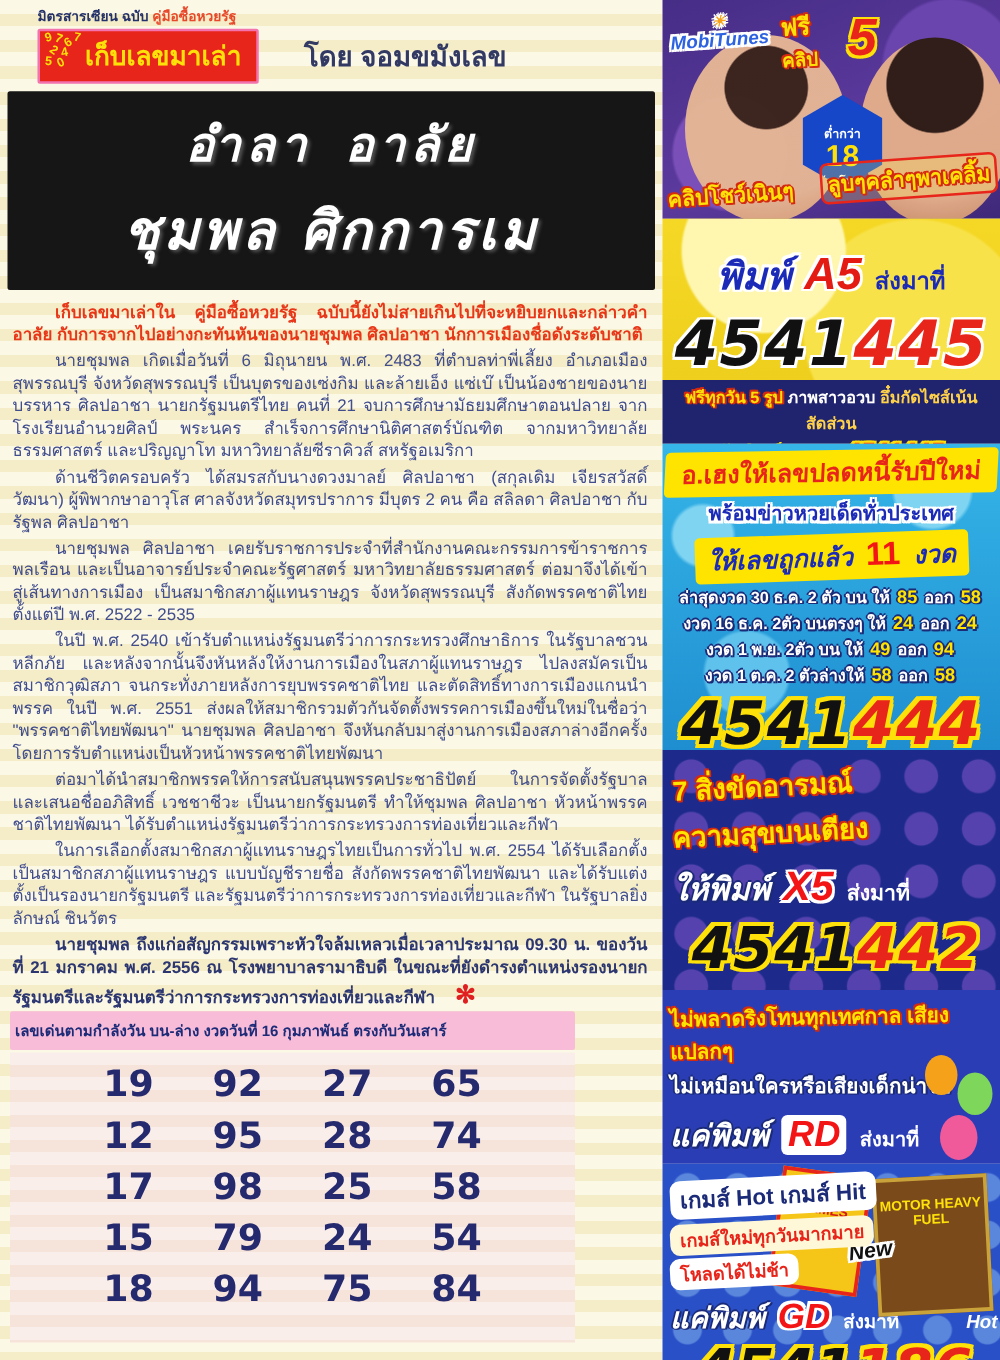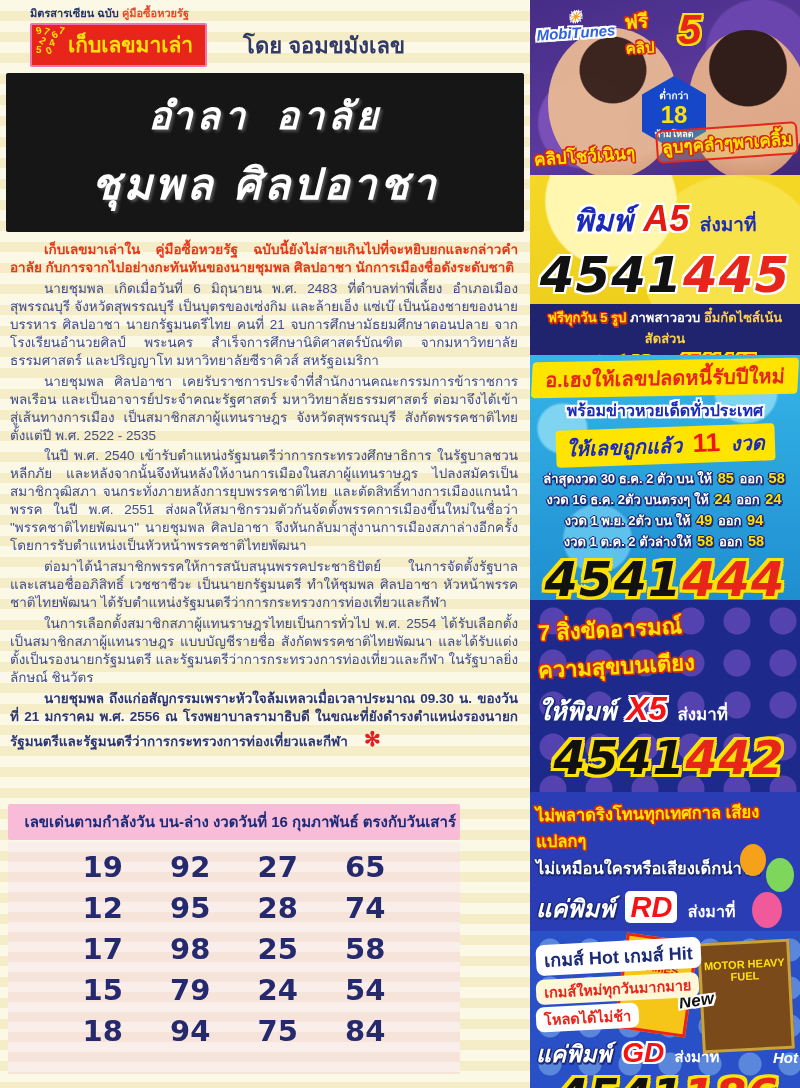--- a/index.html
+++ b/index.html
@@ -31,22 +31,22 @@
     text-align:center;padding:12px 0 14px 0;color:#ffffff;
     font-family:"DejaVu Serif",serif;font-style:italic;font-weight:bold;}
   .title-banner .t1{font-size:38px;letter-spacing:4px;text-shadow:2px 2px 3px #555;font-family:Liberation Mono, monospace;}
   .title-banner .t2{font-size:43px;letter-spacing:3px;margin-top:4px;text-shadow:2px 2px 3px #555;}
   .article{flex:1;overflow:hidden;padding:9px 12px 0 10px;font-size:13.5px;line-height:1.33;}
   .article p{margin:0 0 3px 0;text-indent:34px;color:#414d8c;text-align:justify;}
   .article p.lead{color:#e83618;font-weight:bold;}
   .article p.last{color:#2c3670;font-weight:bold;}
   .endmark{color:#e02020;font-size:20px;margin-left:16px;font-weight:bold;text-indent:0;display:inline-block;}
   .lucky{margin:2px 70px 14px 8px;}
-  .lucky-head{background:#f8bcd8;color:#1b2b78;font-weight:800;font-size:15px;
-    text-align:right;padding:6px 4px;border-radius:2px;}
+  .lucky-head{background:#f8bcd8;color:#1b2b78;font-weight:800;font-size:12px;
+    text-align:left;padding:6px 4px;border-radius:2px;}
   .lucky-body{background:repeating-linear-gradient(180deg,#f9eeea 0px,#f9eeea 10px,#f6e3da 10px,#f6e3da 20px);
     padding:8px 0 26px 0;margin-top:2px;}
   .lucky-grid{display:grid;grid-template-columns:repeat(4,1fr);row-gap:7px;width:350px;margin:0 auto;
     font-size:29px;font-weight:800;color:#252a6e;text-align:center;font-family:"DejaVu Sans",sans-serif;}
 
   
   .right{width:270px;height:1088px;display:flex;flex-direction:column;}
   .ad{position:relative;overflow:hidden;}
 
   
@@ -69,21 +69,21 @@
   .ph1{left:18px;top:28px;width:130px;height:150px;background:radial-gradient(circle at 50% 28%,#3a2418 0 26%,#e8b894 27% 70%,#d89a6e 100%);opacity:.95;}
   .ph2{right:-8px;top:30px;width:120px;height:150px;background:radial-gradient(circle at 50% 25%,#2e1c12 0 30%,#e6b08a 31% 72%,#c88860 100%);opacity:.95;}
   .mobi-logo{position:absolute;left:6px;top:10px;color:#2d62e0;font-weight:900;font-style:italic;font-size:15px;transform:rotate(-4deg);}
   .mobi-sun{color:#f5a21a;font-size:12px;display:block;text-align:center;}
   .free-tag{position:absolute;left:95px;top:6px;transform:rotate(-3deg);}
   .free-word{color:#ffe10a;font-weight:900;font-size:19px;display:inline-block;}
   .clip-word{color:#ffe10a;font-weight:900;font-size:15px;display:block;}
   .clip-count{position:absolute;left:148px;top:6px;color:#e8251a;font-size:42px;font-weight:900;font-style:italic;}
   .age-tag{position:absolute;left:112px;top:76px;width:64px;height:74px;background:#1547c8;
     clip-path:polygon(50% 0,100% 25%,100% 75%,50% 100%,0 75%,0 25%);text-align:center;color:#fff;}
-  .age-top{font-size:10px;margin-top:12px;font-weight:bold;}
+  .age-top{font-size:10px;margin-top:23px;font-weight:bold;}
   .age-num{font-size:24px;font-weight:900;color:#ffe10a;line-height:1;}
   .age-bottom{font-size:9px;font-weight:bold;}
   .cap-left{position:absolute;left:4px;bottom:6px;color:#ffe10a;font-weight:900;font-size:17px;transform:rotate(-4deg);}
   .cap-right{position:absolute;right:2px;bottom:16px;color:#ffe10a;font-weight:900;font-size:17px;transform:rotate(-4deg);
     border:2px solid #e8251a;border-radius:6px;padding:1px 4px;background:rgba(255,240,80,.25);}
 
   
   .ad-a5{height:130px;background:radial-gradient(circle at 30% 20%,#fff7b0 0 30%,transparent 31%),
     radial-gradient(circle at 75% 70%,#f8e24a 0 40%,transparent 41%),
     linear-gradient(180deg,#f5d825,#eecf1d);}
@@ -205,26 +205,27 @@
             <span class="dd7">0</span>
           </span>
           <span>เก็บเลขมาเล่า</span>
         </div>
         <div class="byline">โดย จอมขมังเลข</div>
       </div>
     </div>
 
     <div class="title-banner">
       <div class="t1">อำลา อาลัย</div>
-      <div class="t2">ชุมพล ศิลปอาชา</div>
+      <div class="t2">ชุมพล ศิกการเม</div>
     </div>
 
     <div class="article">
       <p class="lead">เก็บเลขมาเล่าใน คู่มือซื้อหวยรัฐ ฉบับนี้ยังไม่สายเกินไปที่จะหยิบยกและกล่าวคำอาลัย กับการจากไปอย่างกะทันหันของนายชุมพล ศิลปอาชา นักการเมืองชื่อดังระดับชาติ</p>
       <p>นายชุมพล เกิดเมื่อวันที่ 6 มิถุนายน พ.ศ. 2483 ที่ตำบลท่าพี่เลี้ยง อำเภอเมืองสุพรรณบุรี จังหวัดสุพรรณบุรี เป็นบุตรของเซ่งกิม และล้ายเอ็ง แซ่เบ๊ เป็นน้องชายของนายบรรหาร ศิลปอาชา นายกรัฐมนตรีไทย คนที่ 21 จบการศึกษามัธยมศึกษาตอนปลาย จากโรงเรียนอำนวยศิลป์ พระนคร สำเร็จการศึกษานิติศาสตร์บัณฑิต จากมหาวิทยาลัยธรรมศาสตร์ และปริญญาโท มหาวิทยาลัยซีราคิวส์ สหรัฐอเมริกา</p>
+      <p>ด้านชีวิตครอบครัว ได้สมรสกับนางดวงมาลย์ ศิลปอาชา (สกุลเดิม เจียรสวัสดิ์วัฒนา) ผู้พิพากษาอาวุโส ศาลจังหวัดสมุทรปราการ มีบุตร 2 คน คือ สลิลดา ศิลปอาชา กับรัฐพล ศิลปอาชา</p>
       <p>นายชุมพล ศิลปอาชา เคยรับราชการประจำที่สำนักงานคณะกรรมการข้าราชการพลเรือน และเป็นอาจารย์ประจำคณะรัฐศาสตร์ มหาวิทยาลัยธรรมศาสตร์ ต่อมาจึงได้เข้าสู่เส้นทางการเมือง เป็นสมาชิกสภาผู้แทนราษฎร จังหวัดสุพรรณบุรี สังกัดพรรคชาติไทย ตั้งแต่ปี พ.ศ. 2522 - 2535</p>
       <p>ในปี พ.ศ. 2540 เข้ารับตำแหน่งรัฐมนตรีว่าการกระทรวงศึกษาธิการ ในรัฐบาลชวน หลีกภัย และหลังจากนั้นจึงหันหลังให้งานการเมืองในสภาผู้แทนราษฎร ไปลงสมัครเป็นสมาชิกวุฒิสภา จนกระทั่งภายหลังการยุบพรรคชาติไทย และตัดสิทธิ์ทางการเมืองแกนนำพรรค ในปี พ.ศ. 2551 ส่งผลให้สมาชิกรวมตัวกันจัดตั้งพรรคการเมืองขึ้นใหม่ในชื่อว่า "พรรคชาติไทยพัฒนา" นายชุมพล ศิลปอาชา จึงหันกลับมาสู่งานการเมืองสภาล่างอีกครั้ง โดยการรับตำแหน่งเป็นหัวหน้าพรรคชาติไทยพัฒนา</p>
       <p>ต่อมาได้นำสมาชิกพรรคให้การสนับสนุนพรรคประชาธิปัตย์ ในการจัดตั้งรัฐบาล และเสนอชื่ออภิสิทธิ์ เวชชาชีวะ เป็นนายกรัฐมนตรี ทำให้ชุมพล ศิลปอาชา หัวหน้าพรรคชาติไทยพัฒนา ได้รับตำแหน่งรัฐมนตรีว่าการกระทรวงการท่องเที่ยวและกีฬา</p>
       <p>ในการเลือกตั้งสมาชิกสภาผู้แทนราษฎรไทยเป็นการทั่วไป พ.ศ. 2554 ได้รับเลือกตั้งเป็นสมาชิกสภาผู้แทนราษฎร แบบบัญชีรายชื่อ สังกัดพรรคชาติไทยพัฒนา และได้รับแต่งตั้งเป็นรองนายกรัฐมนตรี และรัฐมนตรีว่าการกระทรวงการท่องเที่ยวและกีฬา ในรัฐบาลยิ่งลักษณ์ ชินวัตร</p>
       <p class="last"><span>นายชุมพล ถึงแก่อสัญกรรมเพราะหัวใจล้มเหลวเมื่อเวลาประมาณ 09.30 น. ของวันที่ 21 มกราคม พ.ศ. 2556 ณ โรงพยาบาลรามาธิบดี ในขณะที่ยังดำรงตำแหน่งรองนายกรัฐมนตรีและรัฐมนตรีว่าการกระทรวงการท่องเที่ยวและกีฬา</span><span class="endmark">✻</span></p>
     </div>
 
     <div class="lucky">
       <div class="lucky-head">เลขเด่นตามกำลังวัน บน-ล่าง งวดวันที่ 16 กุมภาพันธ์ ตรงกับวันเสาร์</div>
       <div class="lucky-body">

